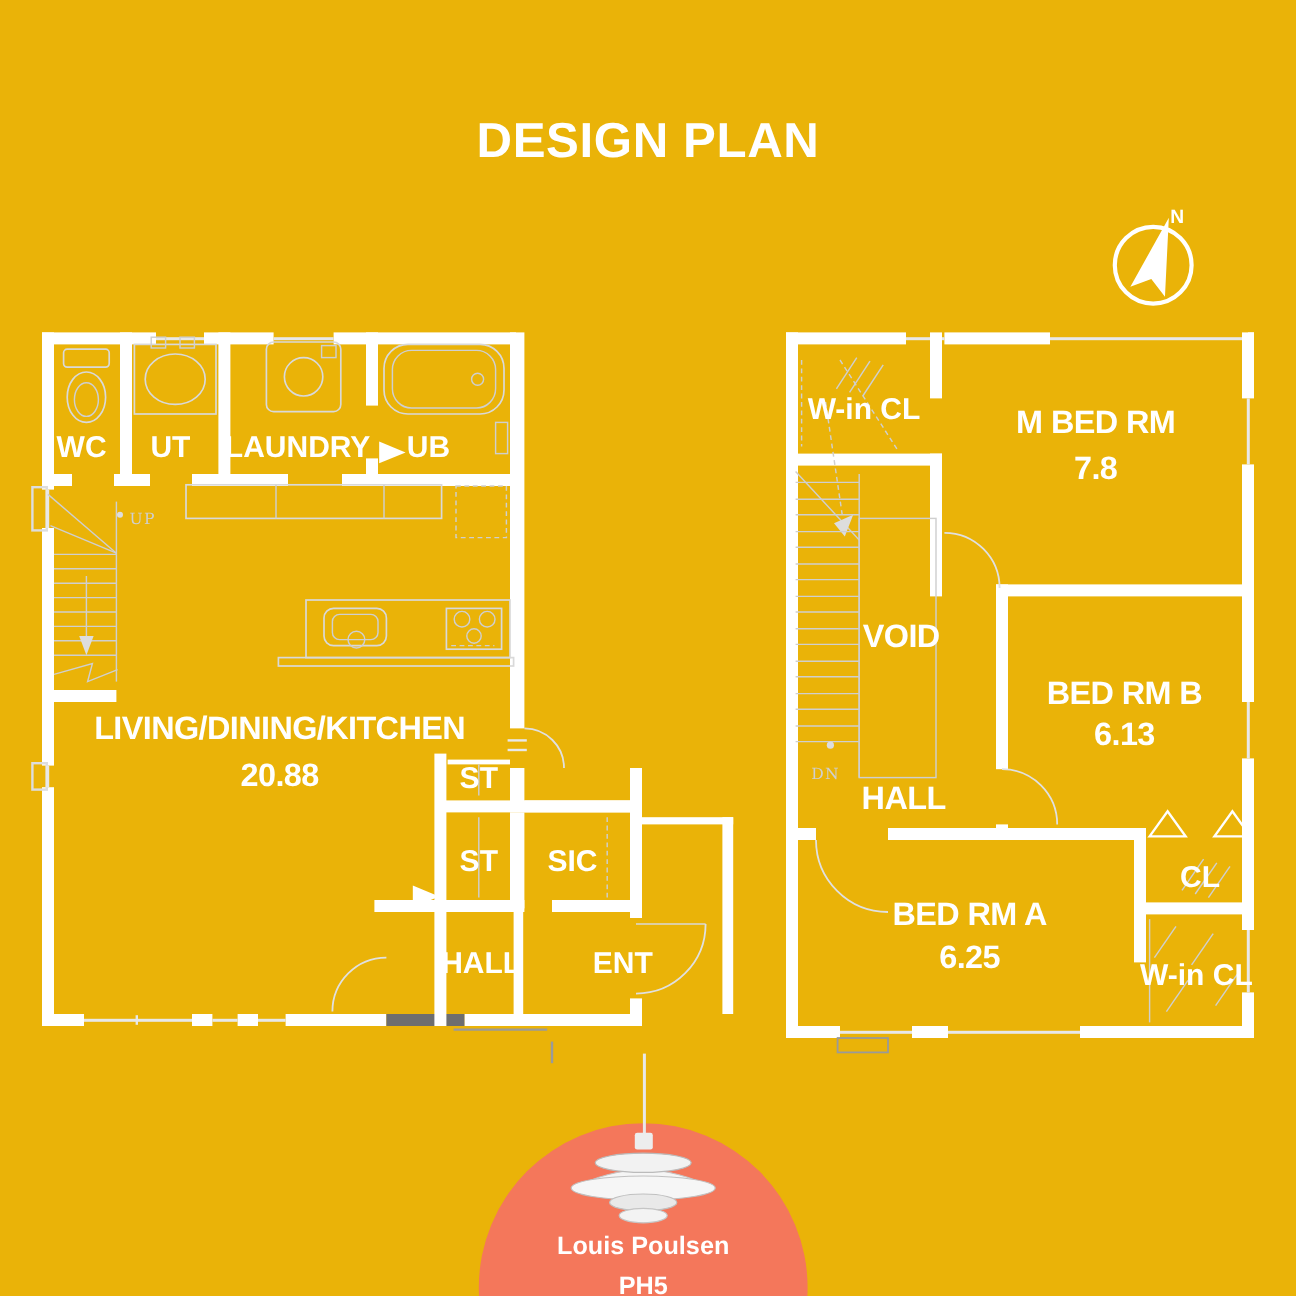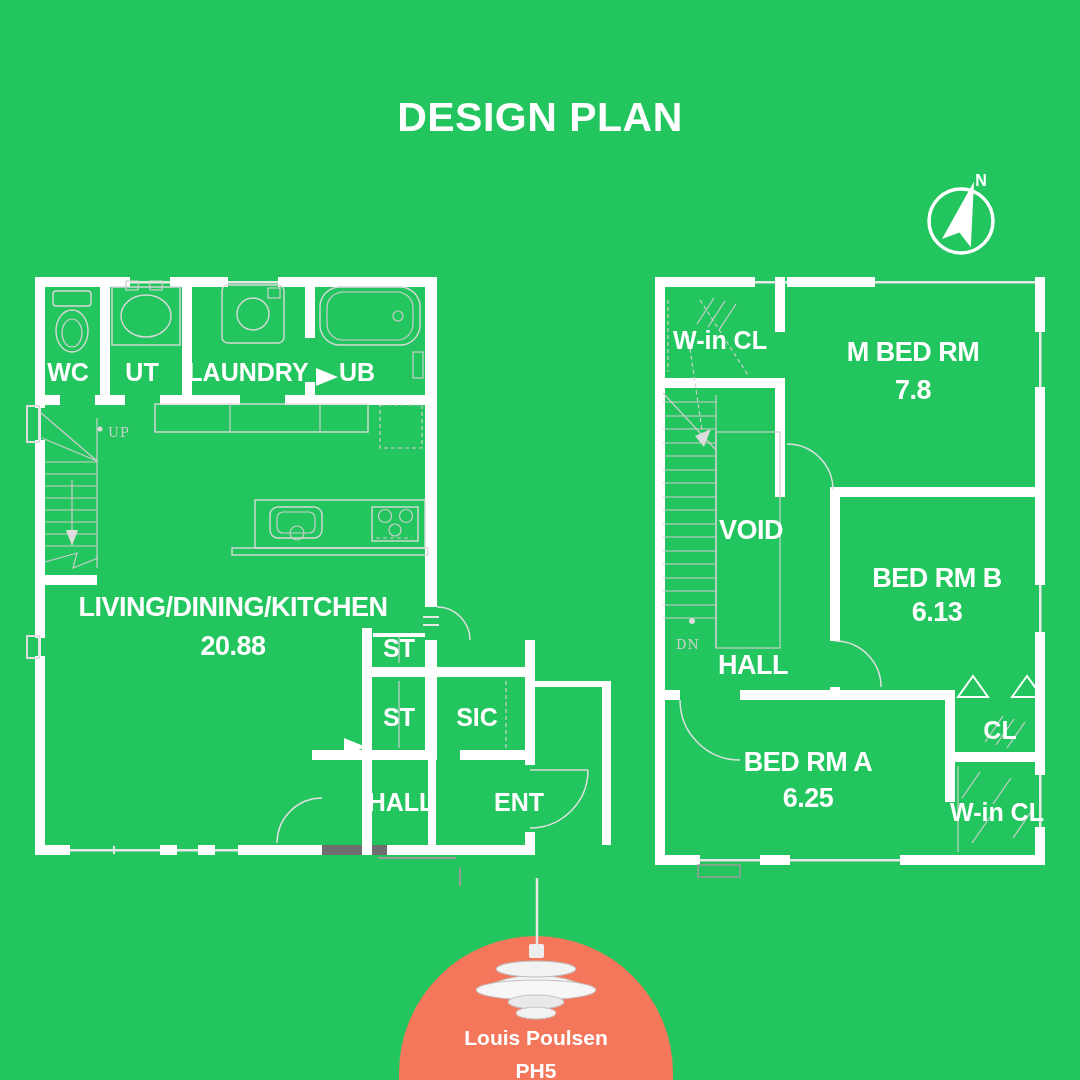--- a/index.html
+++ b/index.html
@@ -1,16 +1,16 @@
 <!DOCTYPE html>
 <html><head>
 <meta charset="utf-8">
 <style>
   html,body{margin:0;padding:0;background:#000;}
-  .canvas{position:relative;width:1080px;height:1080px;margin:0 auto;background:#22c55e;overflow:hidden;}
+  .canvas{position:relative;width:1080px;height:1080px;margin:0 auto;background:#eab308;overflow:hidden;}
   svg{position:absolute;left:0;top:0;}
   text{font-family:"Liberation Sans",sans-serif;}
   .title-t{font-size:41px;font-weight:800;letter-spacing:.5px;fill:#ffffff;}
   .lbl{font-size:25px;font-weight:700;fill:#ffffff;text-anchor:middle;}
   .lbl-lg{font-size:27px;font-weight:700;fill:#ffffff;text-anchor:middle;letter-spacing:-.5px;}
   .tiny{font-family:"DejaVu Serif",serif;font-size:13px;fill:#cfcfcf;letter-spacing:1px;}
   .badge-t{font-size:21px;font-weight:700;fill:#ffffff;text-anchor:middle;}
   .north-t{font-size:16px;font-weight:700;fill:#ffffff;text-anchor:middle;}
   .wall{fill:#ffffff;}
   .win{fill:#e8e8e8;}

